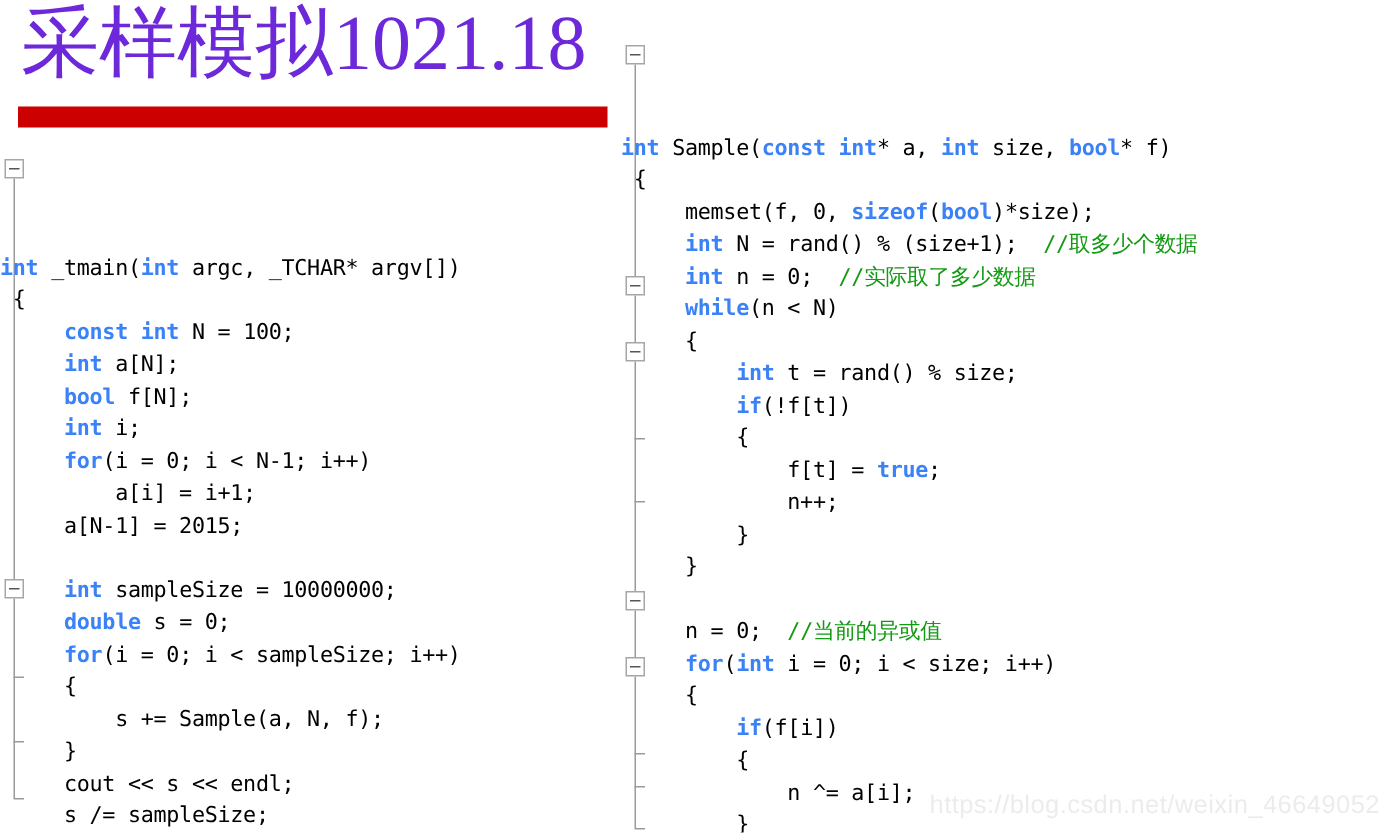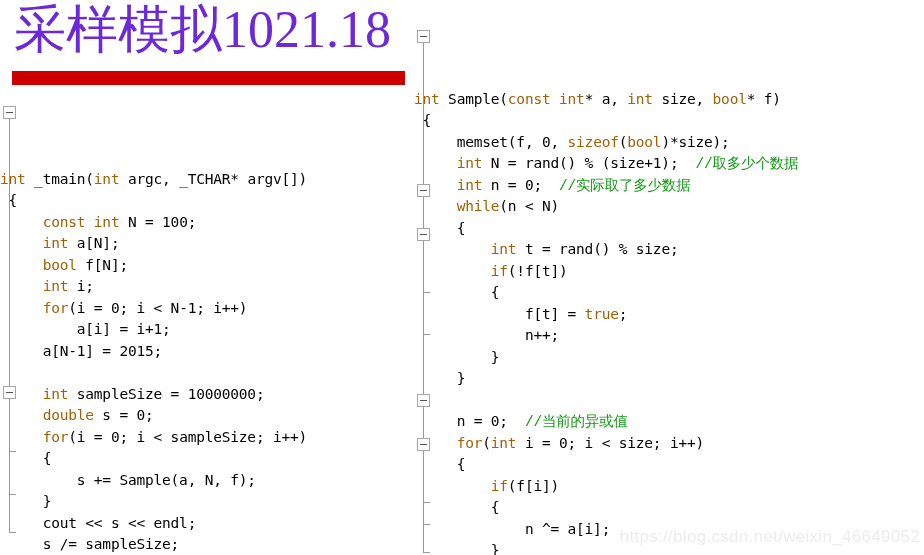--- a/index.html
+++ b/index.html
@@ -53,22 +53,22 @@
   }
   #right-pane {
     left: 414px;
     top: 24px;
     width: 510px;
   }
   .code-line {
     height: 21.5px;
     position: relative;
   }
-  .kw   { color: #a16207; }
-  .cmt  { color: #129A12; font-family: Liberation Mono, monospace; }
+  .kw   { color: #3b82f6; font-weight: bold; }
+  .cmt  { color: #129A12; }
   .pln  { color: #000000; }
 
   
   .gutter {
     position: absolute;
     top: 0;
     left: 0;
     width: 24px;
     height: 100%;
     pointer-events: none;

